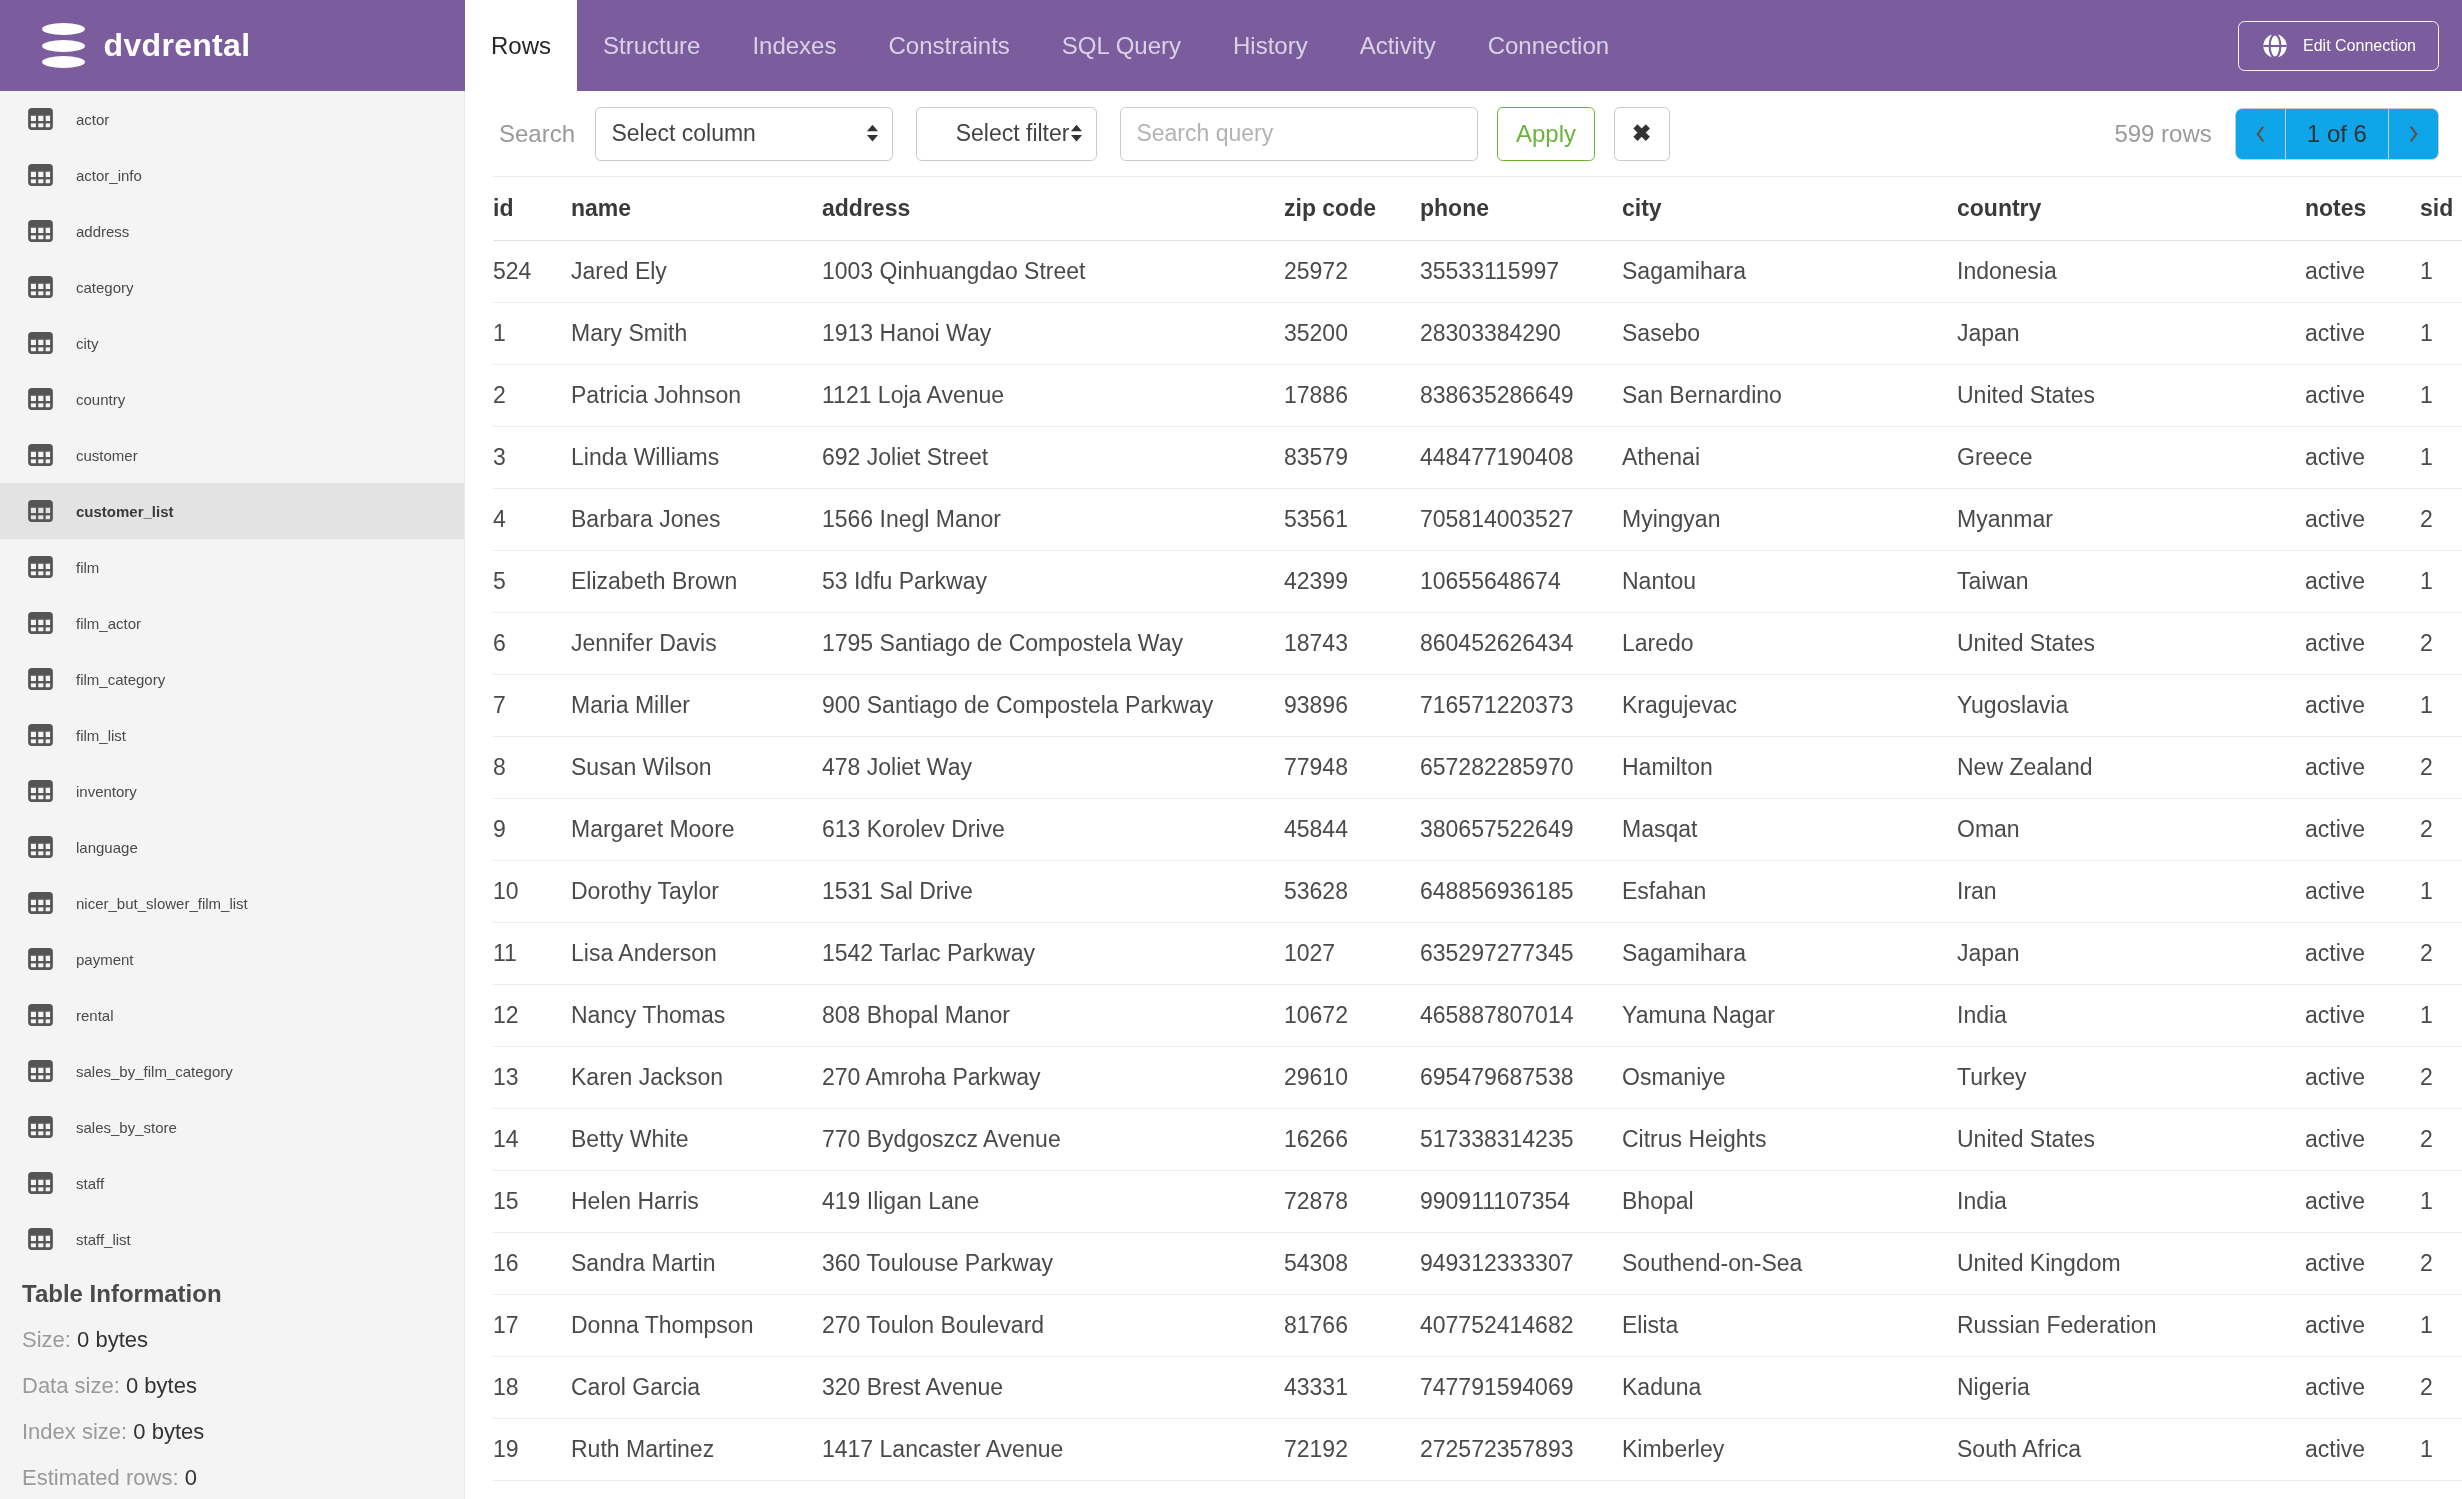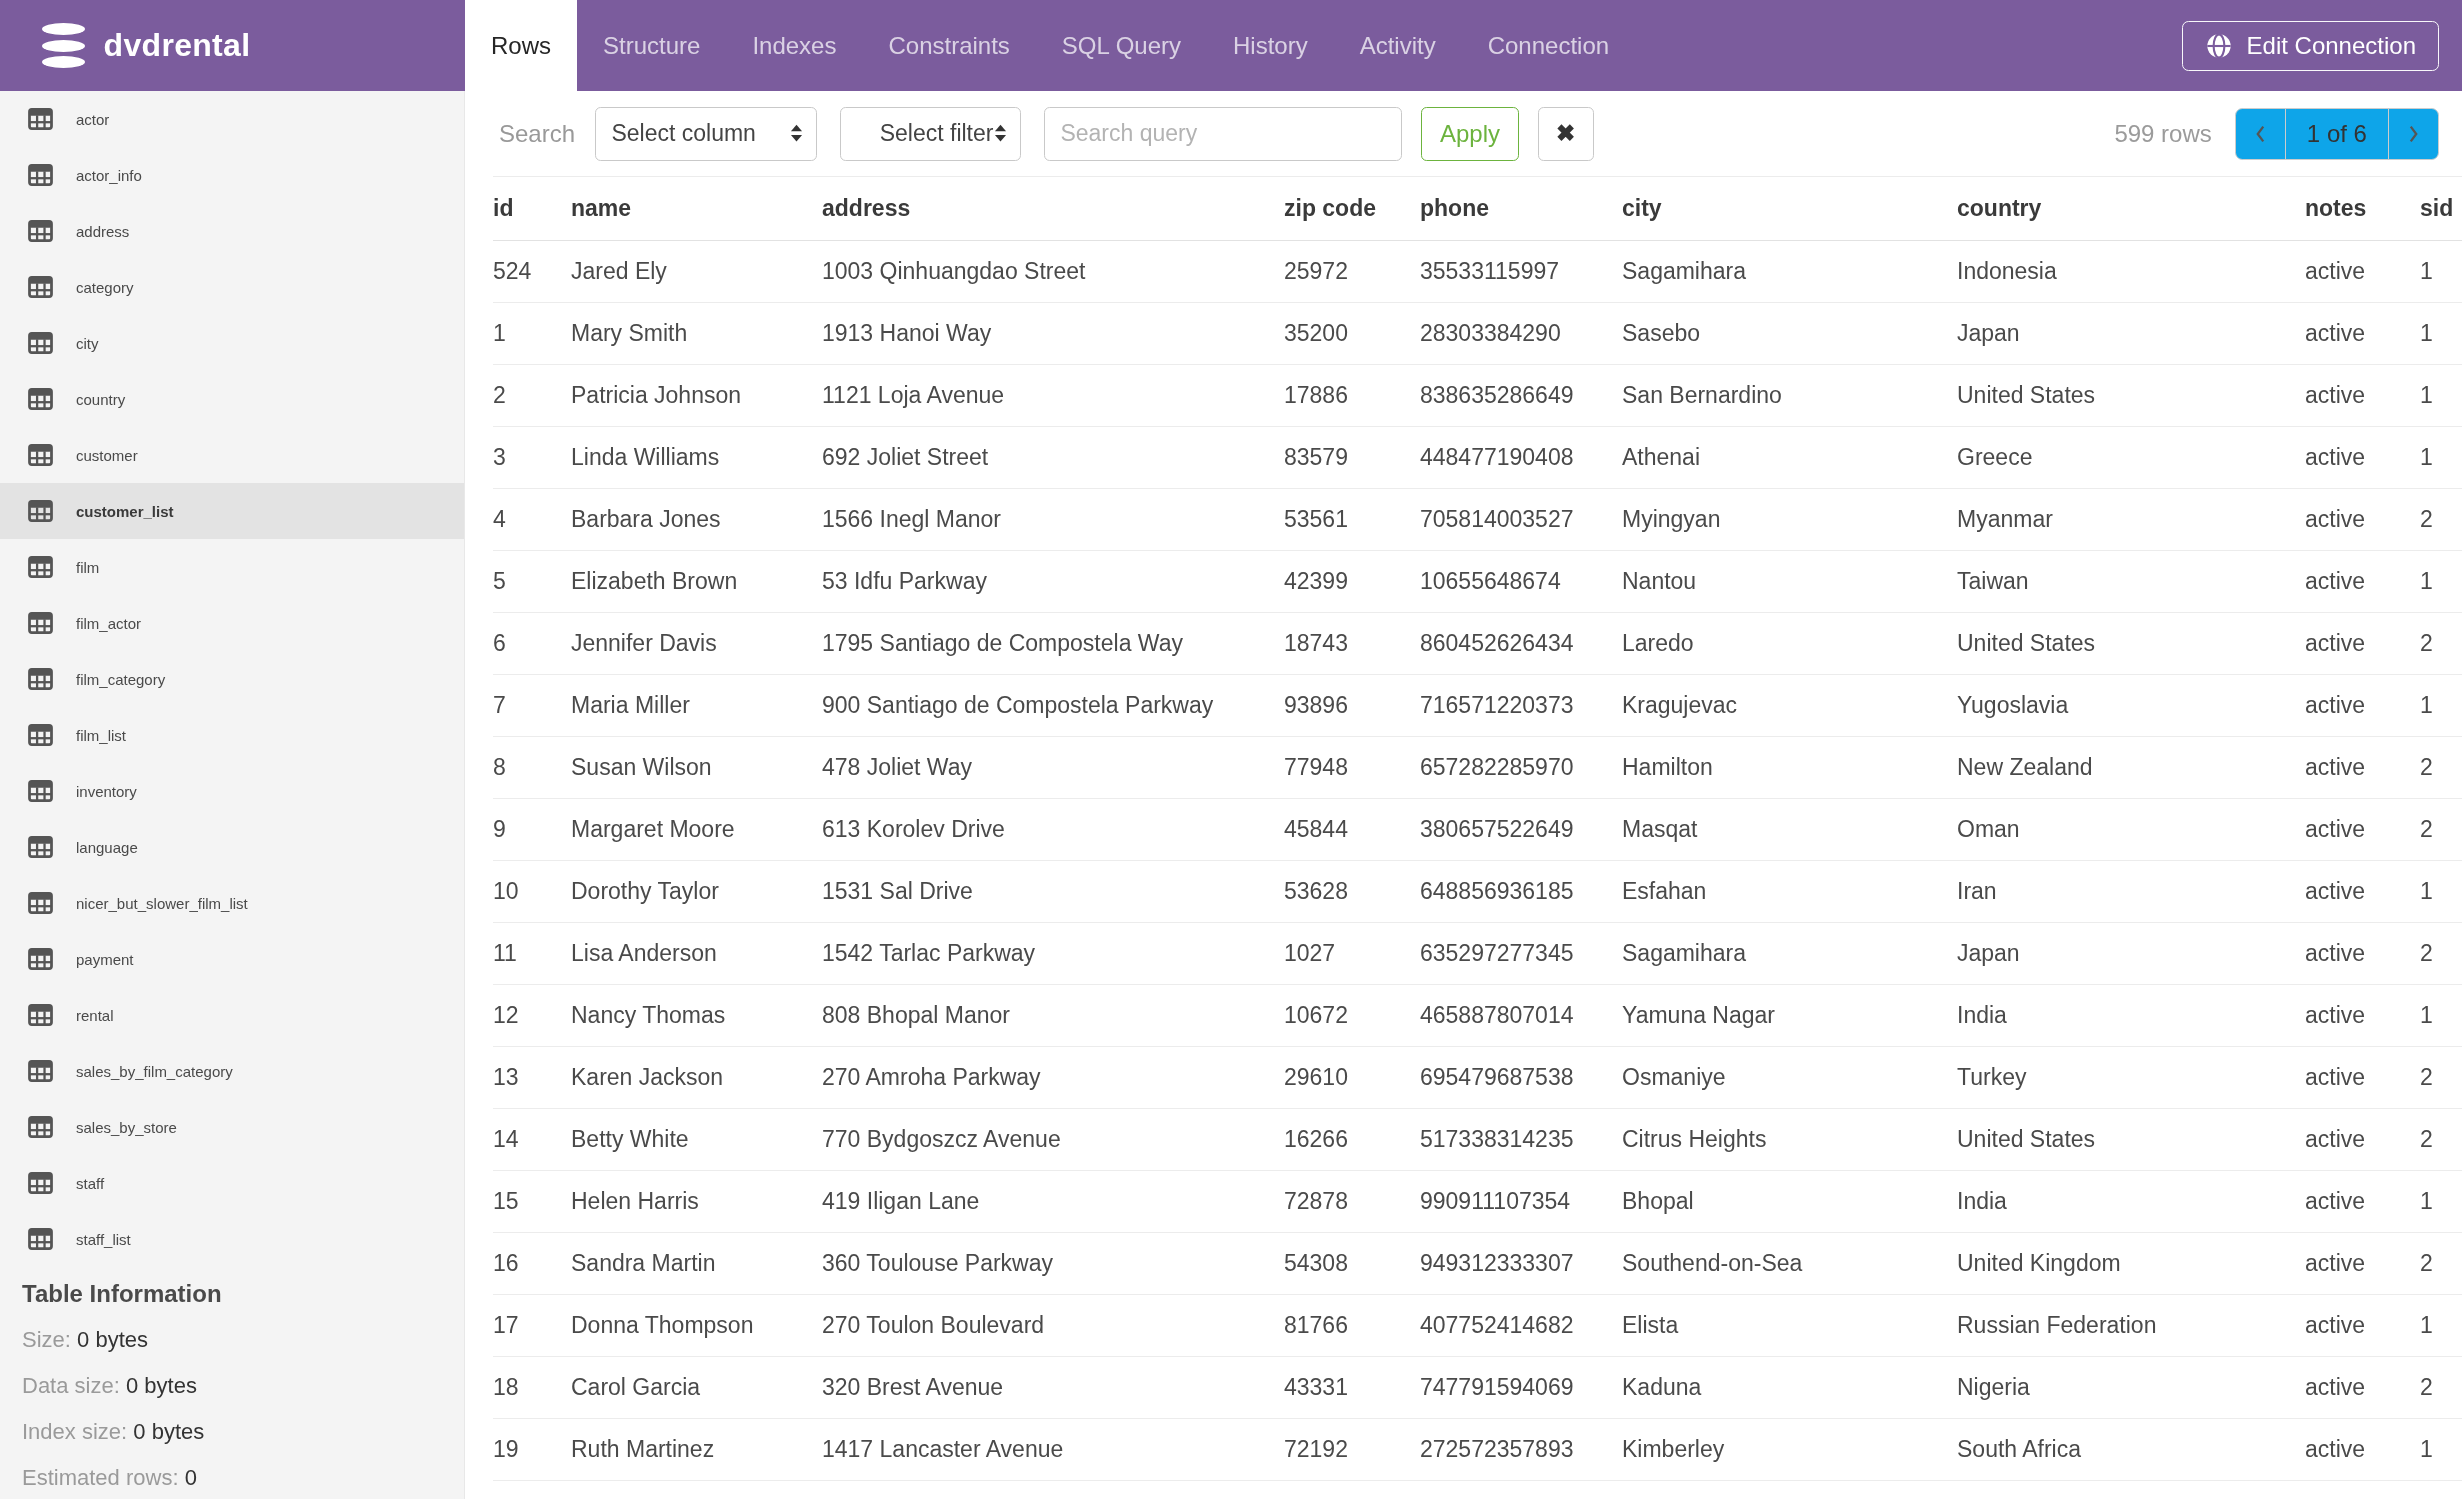--- a/index.html
+++ b/index.html
@@ -29,21 +29,21 @@
     display:flex; align-items:center; padding:0 26px;
     color:rgba(255,255,255,.72); font-size:24px; cursor:pointer; white-space:nowrap;
   }
   .tab.active { background:#fff; color:#262626; }
 
   .edit-conn {
     margin-left:auto; align-self:center; margin-right:23px;
     display:flex; align-items:center; gap:14px;
     height:50px; padding:0 22px;
     background:transparent; border:1.9px solid rgba(255,255,255,.95);
-    border-radius:6.5px; color:#fff; font-size:24px; cursor:pointer;
+    border-radius:6.5px; color:#fff; font-size:16px; cursor:pointer;
     font-family:inherit;
   }
 
   
   .layout { display:flex; height:1409px; }
 
   
   .sidebar {
     width:465px; flex:0 0 465px; background:#f4f4f4;
     border-right:0.9px solid #e8e8e8; overflow:hidden;
@@ -67,21 +67,21 @@
   .toolbar {
     height:85px; flex:0 0 85px; display:flex; align-items:center;
     padding:0 23px 0 34px;
   }
   .search-label { color:#999; font-size:24px; margin-right:20.4px; }
   .select {
     height:54px; border:0.9px solid #c9c9c9; border-radius:5.6px; background:#fff;
     display:flex; align-items:center; justify-content:space-between;
     padding:0 12px 0 15px; font-size:23px; color:#444; cursor:pointer;
   }
-  .sel-col { width:222px; margin-right:23px; }
+  .sel-col { width:298px; margin-right:23px; }
   .sel-filter { width:181px; margin-right:23px;justify-content:flex-end; }
   .search-input {
     width:358px; height:54px; border:0.9px solid #c9c9c9; border-radius:5.6px;
     font-size:23px; color:#333; padding:0 15px; margin-right:18.6px; outline:none;
     font-family:inherit;
   }
   .search-input::placeholder { color:#b3b3b3; }
   .apply-btn {
     width:98px; height:54px; background:#fff; border:1.9px solid var(--green,#6CB33E);
     color:var(--green,#6CB33E); border-radius:5.6px; font-size:24px; cursor:pointer;

